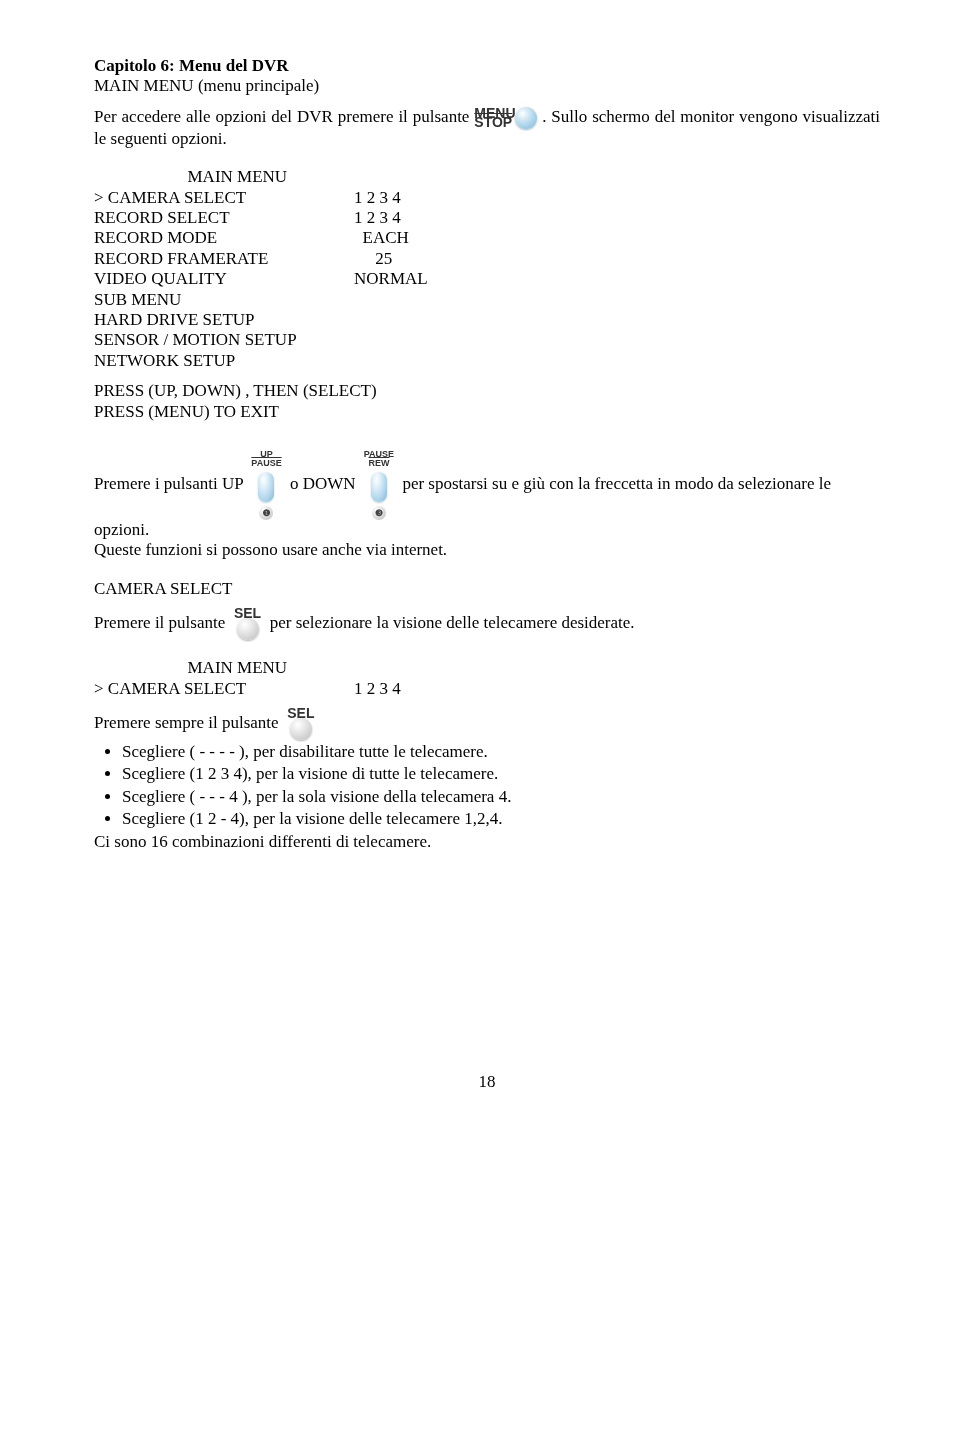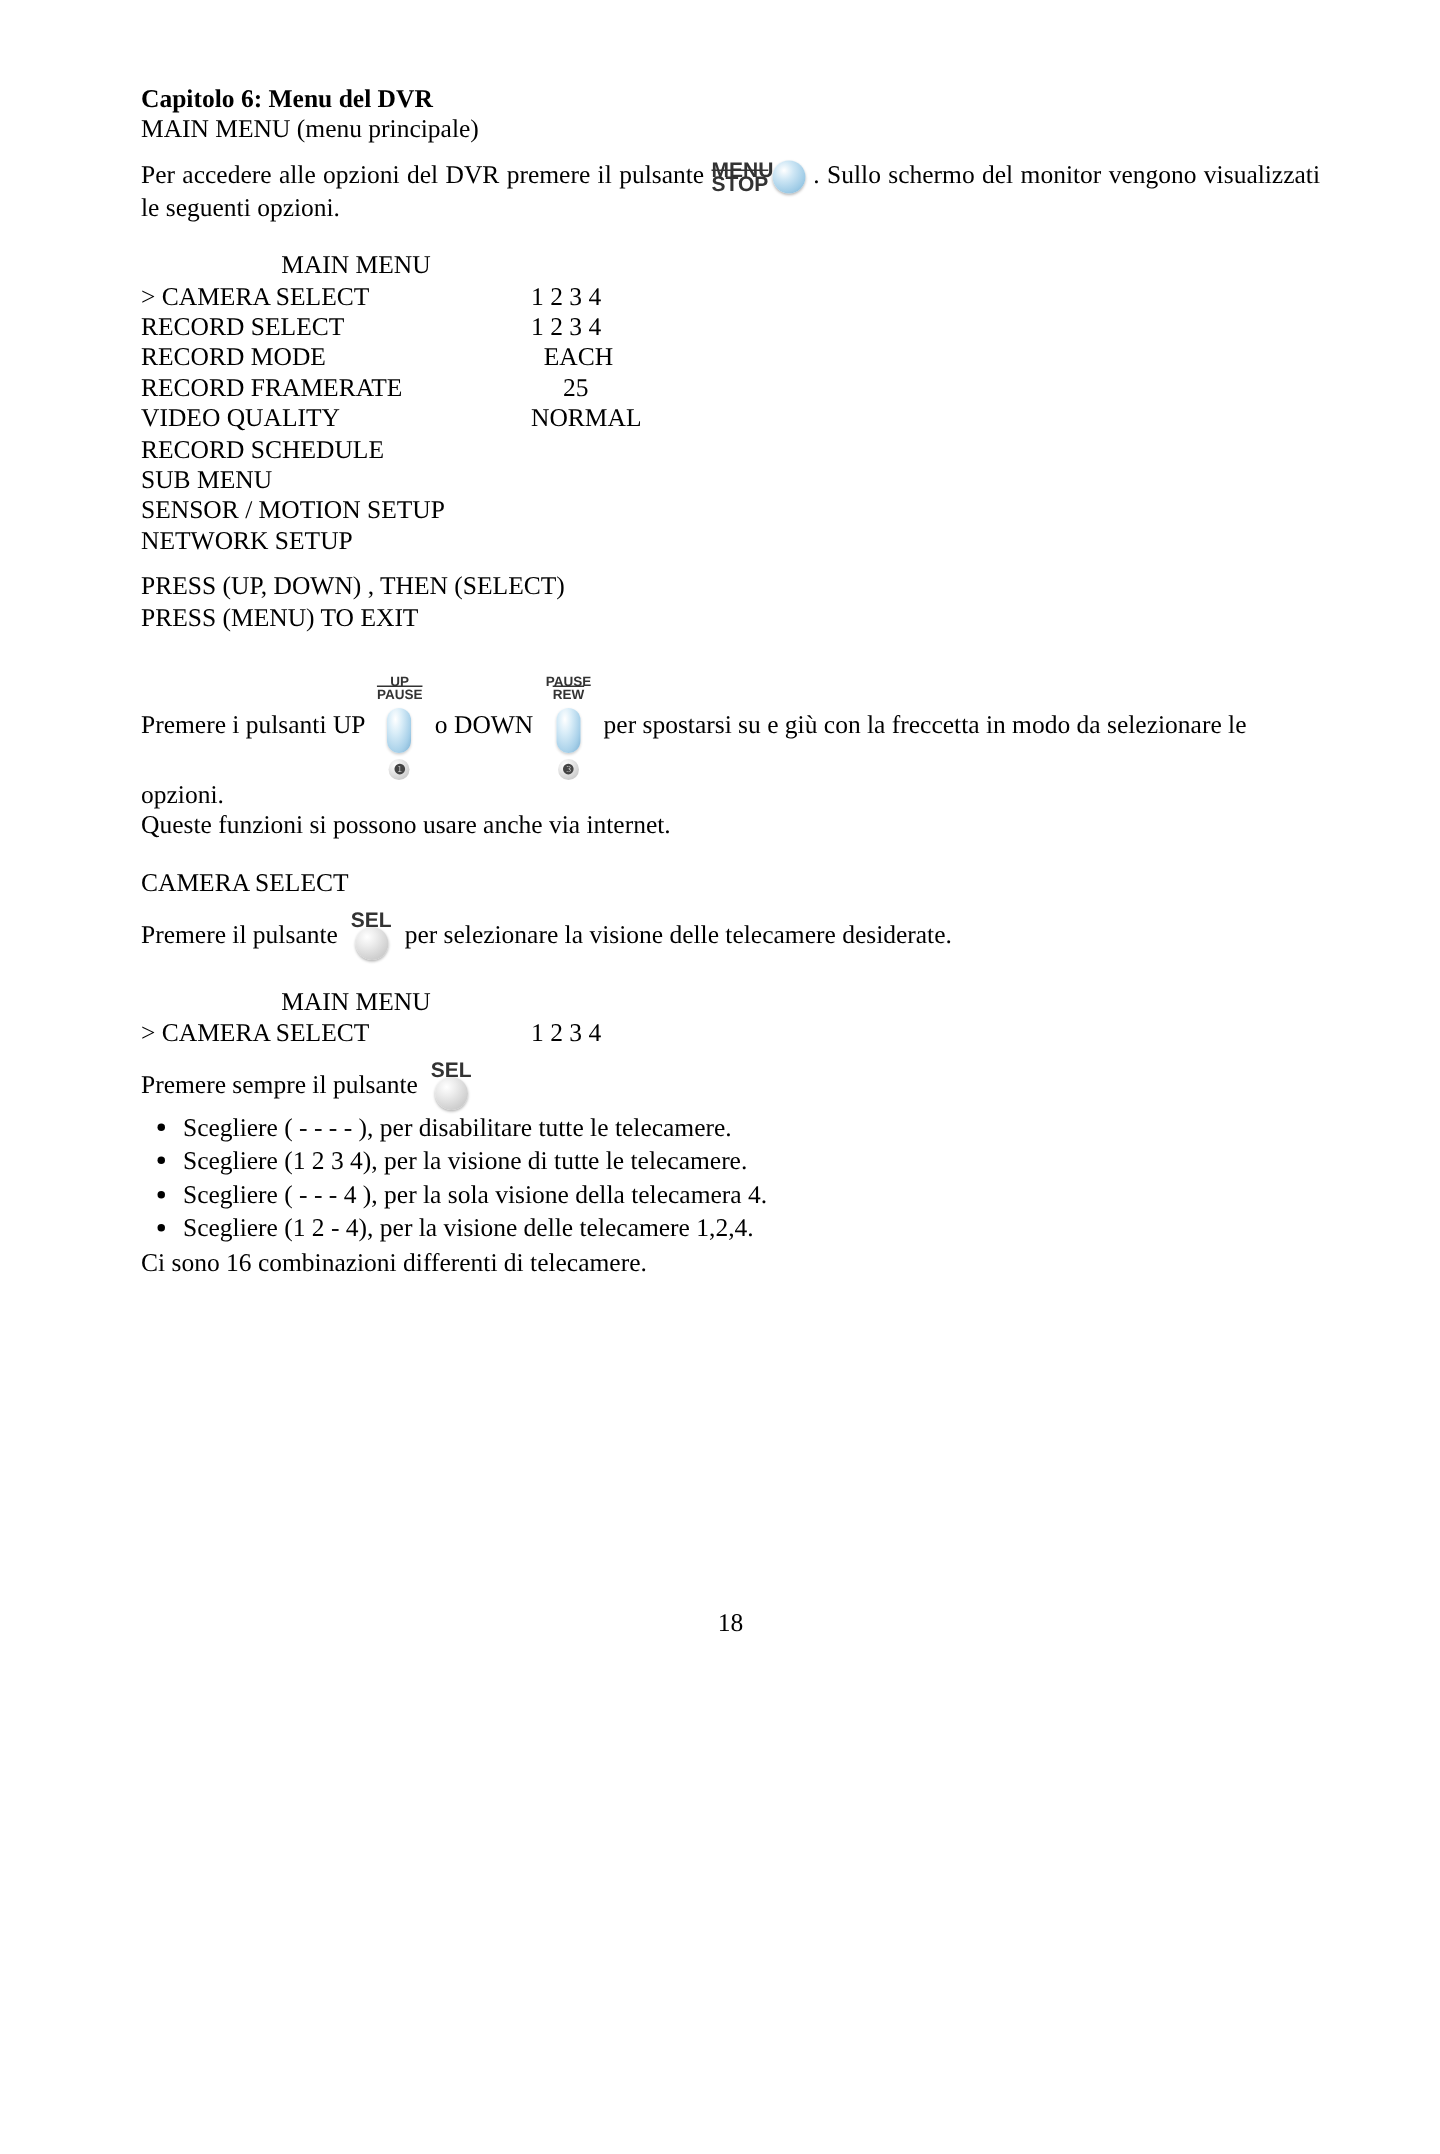--- a/index.html
+++ b/index.html
@@ -139,24 +139,24 @@
       </div>
     <div class="menu-row">
         <span class="menu-label">RECORD FRAMERATE</span>
         <span class="menu-val" style="white-space:pre">     25</span>
       </div>
     <div class="menu-row">
         <span class="menu-label">VIDEO QUALITY</span>
         <span class="menu-val" style="white-space:pre">NORMAL</span>
       </div>
     <div class="menu-row">
-        <span class="menu-label">RECORD SCHEDULE</span>
-      </div>
-    <div class="menu-row">
         <span class="menu-label">SUB MENU</span>
+      </div>
+    <div class="menu-row">
+        <span class="menu-label">HARD DRIVE SETUP</span>
       </div>
     <div class="menu-row">
         <span class="menu-label">SENSOR / MOTION SETUP</span>
       </div>
     <div class="menu-row">
         <span class="menu-label">NETWORK SETUP</span>
       </div>
   </div>
   <div class="small-gap"></div>
   <div>PRESS (UP, DOWN) , THEN (SELECT)</div>

